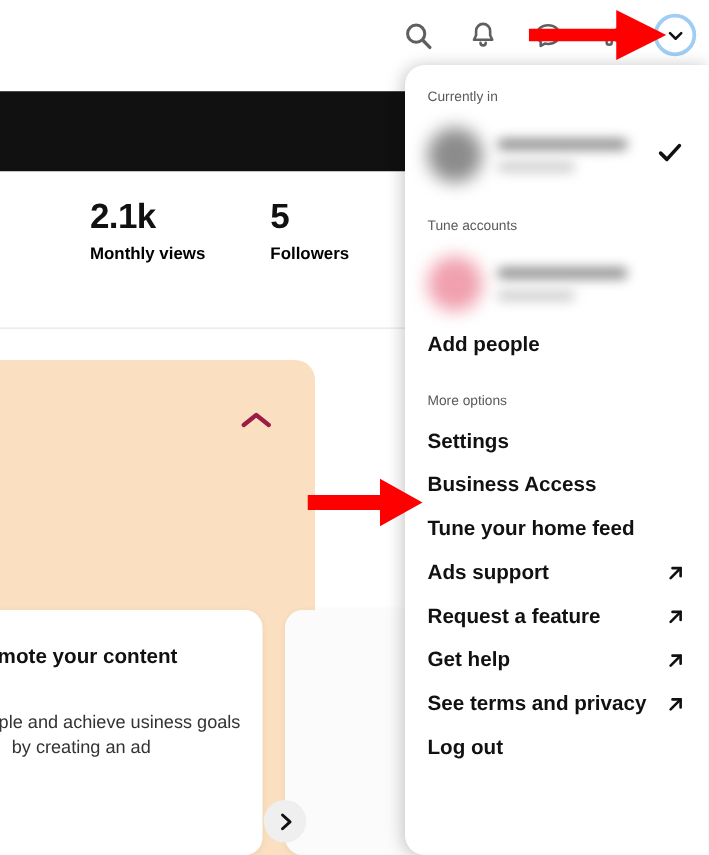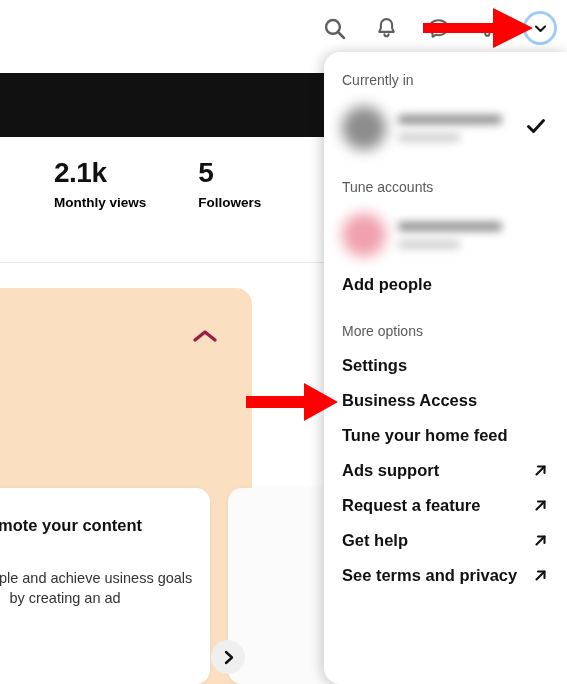--- a/index.html
+++ b/index.html
@@ -34,21 +34,21 @@
   }
 
   
   .bg-layer { position: absolute; left: 0; top: 0; width: 567px; height: 684px; z-index: 1; }
   .banner {
     position: absolute; left: 0; top: 73px; width: 327px; height: 64px;
     background: #111111;
   }
   .stats {
     position: absolute; left: 0; top: 158px; width: 327px; height: 80px;
-    display: flex; gap: 52px; padding-left: 54px;
+    display: flex; gap: 52px; padding-left: 72px;
   }
   .stat-num { font-size: 28px; font-weight: bold; color: #111; letter-spacing: -0.5px; line-height: 1.1; }
   .stat-lbl { font-size: 13.5px; font-weight: bold; color: #000000; margin-top: 6px; }
   .divider-line {
     position: absolute; left: 0; top: 262px; width: 327px; height: 1px; background: #e8e8e8;
   }
 
   .promo-panel {
     position: absolute; left: -80px; top: 288px; width: 332px; height: 396px;
     background: #fae0c0; border-radius: 16px;
@@ -77,21 +77,21 @@
   }
 
   
   .dropdown {
     position: absolute; left: 324px; top: 52px; width: 243px; height: 632px;
     background: #ffffff; border-radius: 16px 0 0 16px;
     box-shadow: -3px 0 14px rgba(0,0,0,.13), 0 2px 14px rgba(0,0,0,.10);
     z-index: 10; padding: 0 18px;
   }
   .sec-label {
-    font-size: 14px; color: #5a5a5a; margin-top: 20px; margin-bottom: 9px;
+    font-size: 11px; color: #5a5a5a; margin-top: 20px; margin-bottom: 9px;
   }
   .acct-row {
     display: flex; align-items: center; gap: 12px;
     height: 62px; cursor: pointer;
   }
   .acct-av { width: 44px; height: 44px; border-radius: 50%; flex: 0 0 44px; }
   .acct-av.gray { background: #8c8c8c; filter: blur(7px); }
   .acct-av.pink { background: #f0a0ae; filter: blur(7px); }
   .acct-txt { flex: 1; }
   .blur-line { height: 9px; border-radius: 4px; filter: blur(4.5px); }
@@ -267,20 +267,23 @@
     </div>
     <div class="menu-item">
       <span>See terms and privacy</span>
       <span class="ext">
         <svg width="17" height="17" viewBox="0 0 17 17">
             <path d="M4.5 12.5 L12.5 4.5" stroke="#111" stroke-width="2.1" stroke-linecap="round"></path>
             <path d="M6 4.5 L12.5 4.5 L12.5 11" stroke="#111" stroke-width="2.1" fill="none" stroke-linecap="round" stroke-linejoin="round"></path>
           </svg>
       </span>
     </div>
+    <div class="menu-item">
+      <span>Log out</span>
+    </div>
   </div>
 
   <div class="arrow arrow-top">
     <svg width="112" height="48" viewBox="0 0 112 48">
       <path d="M0 19 L70 19 L70 4 L110 24 L70 44 L70 29 L0 29 Z" fill="#fe0000"></path>
     </svg>
   </div>
 
   <div class="arrow arrow-settings">
     <svg width="94" height="42" viewBox="0 0 94 42">

